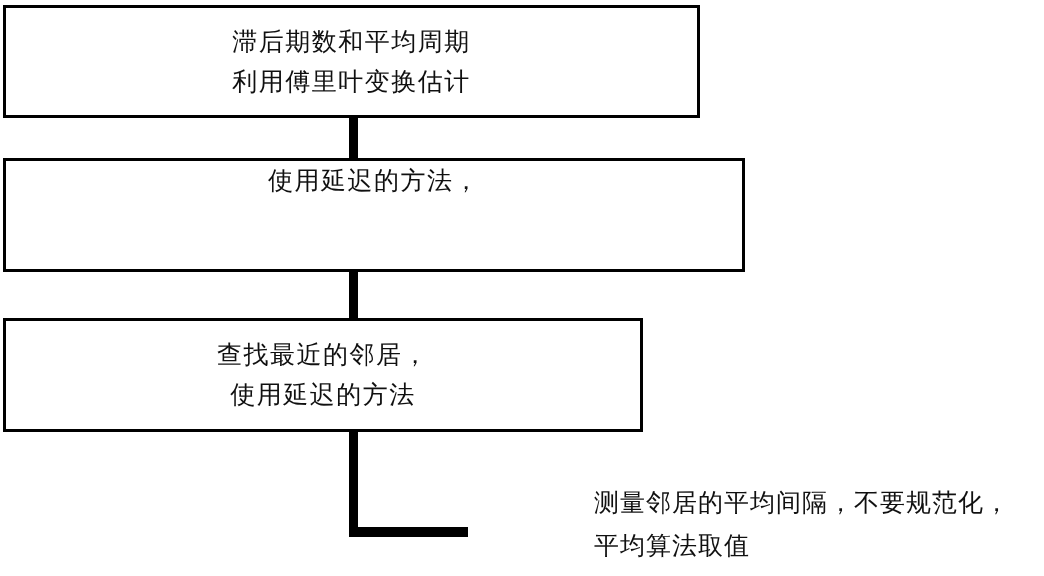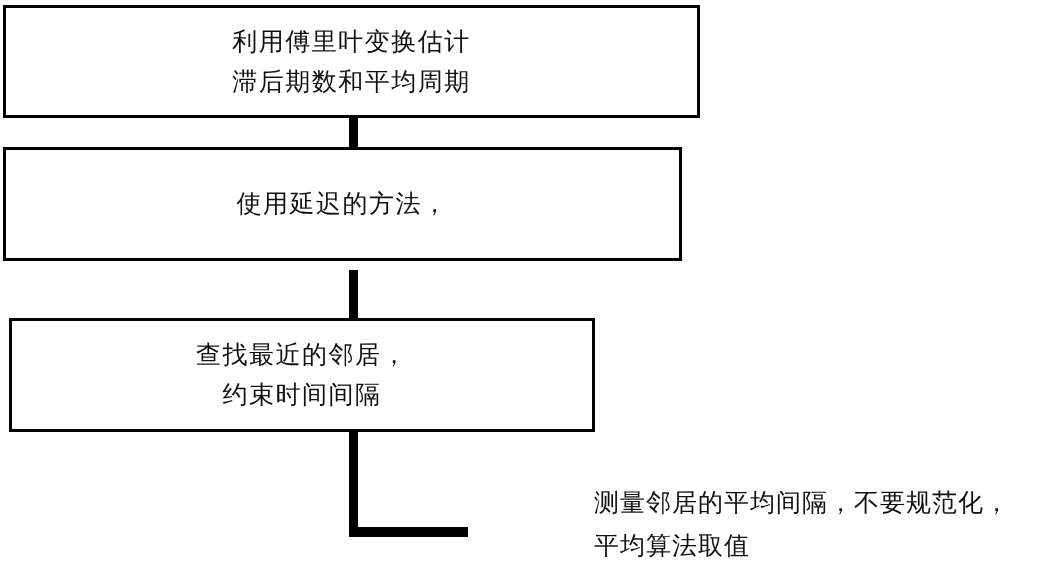--- a/index.html
+++ b/index.html
@@ -33,22 +33,22 @@
     font-family: "DejaVu Serif", "Liberation Serif", serif;
     font-size: 25px;
     line-height: 40px;
     letter-spacing: 1.5px;
     color: #101010;
     white-space: nowrap;
     text-align: center;
   }
   
   #box-1 { left: 3px;  top: 5px;   width: 697px; height: 113px; }
-  #box-2 { left: 3px;  top: 147px; width: 679px; height: 114px; }
-  #box-3 { left: 9px;  top: 318px; width: 586px; height: 114px; }
+  #box-2 { left: 3px;  top: 158px; width: 742px; height: 114px; justify-content: space-between; }
+  #box-3 { left: 3px;  top: 318px; width: 640px; height: 114px; }
 
   .connector-v {
     position: absolute;
     background: #000000;
     width: 9px;
     left: 349px;
   }
   #conn-1 { top: 116px; height: 44px; }
   #conn-2 { top: 270px; height: 50px; }
   #conn-3 { top: 430px; height: 107px; }
@@ -79,35 +79,35 @@
   }
   .note-line.first { text-align: left; }
   .note-line.second { text-align: left; }
 </style>
 </head>
 <body>
 
 <div id="canvas">
 
   <div class="proc-box" id="box-1">
+    <div class="box-line">滞后期数和平均周期</div>
     <div class="box-line">利用傅里叶变换估计</div>
-    <div class="box-line">滞后期数和平均周期</div>
   </div>
 
   <div class="connector-v" id="conn-1"></div>
 
   <div class="proc-box" id="box-2">
     <div class="box-line">使用延迟的方法，</div>
   </div>
 
   <div class="connector-v" id="conn-2"></div>
 
   <div class="proc-box" id="box-3">
     <div class="box-line">查找最近的邻居，</div>
-    <div class="box-line">约束时间间隔</div>
+    <div class="box-line">使用延迟的方法</div>
   </div>
 
   <div class="connector-v" id="conn-3"></div>
   <div class="connector-h"></div>
 
   <div id="side-note">
     <div class="note-line first">测量邻居的平均间隔，不要规范化，</div>
     <div class="note-line second">平均算法取值</div>
   </div>
 

